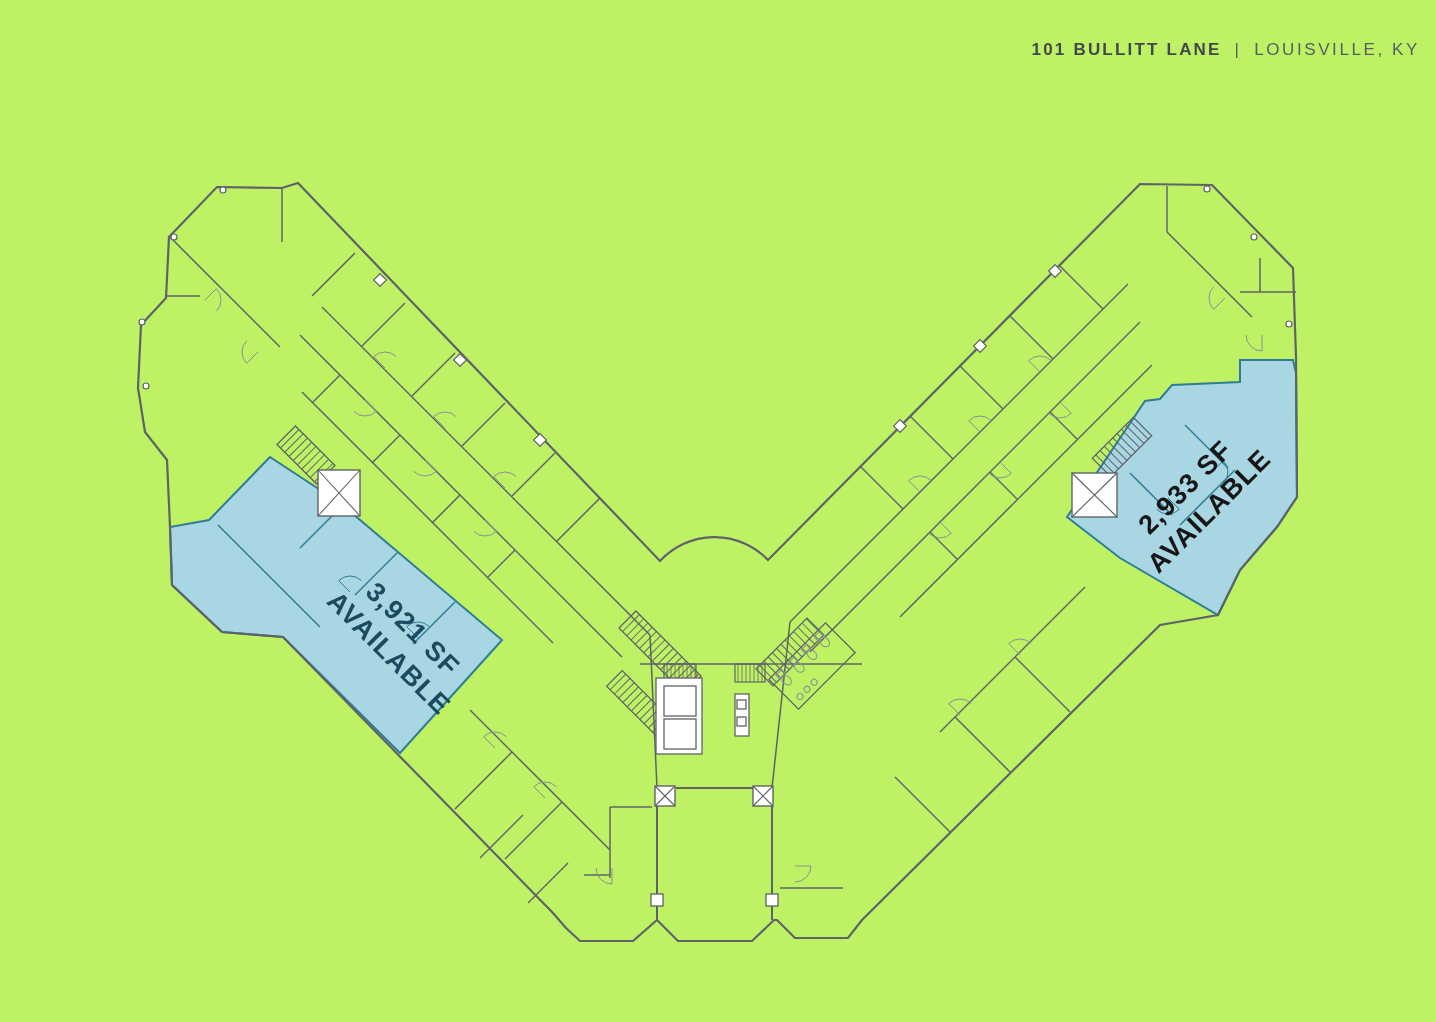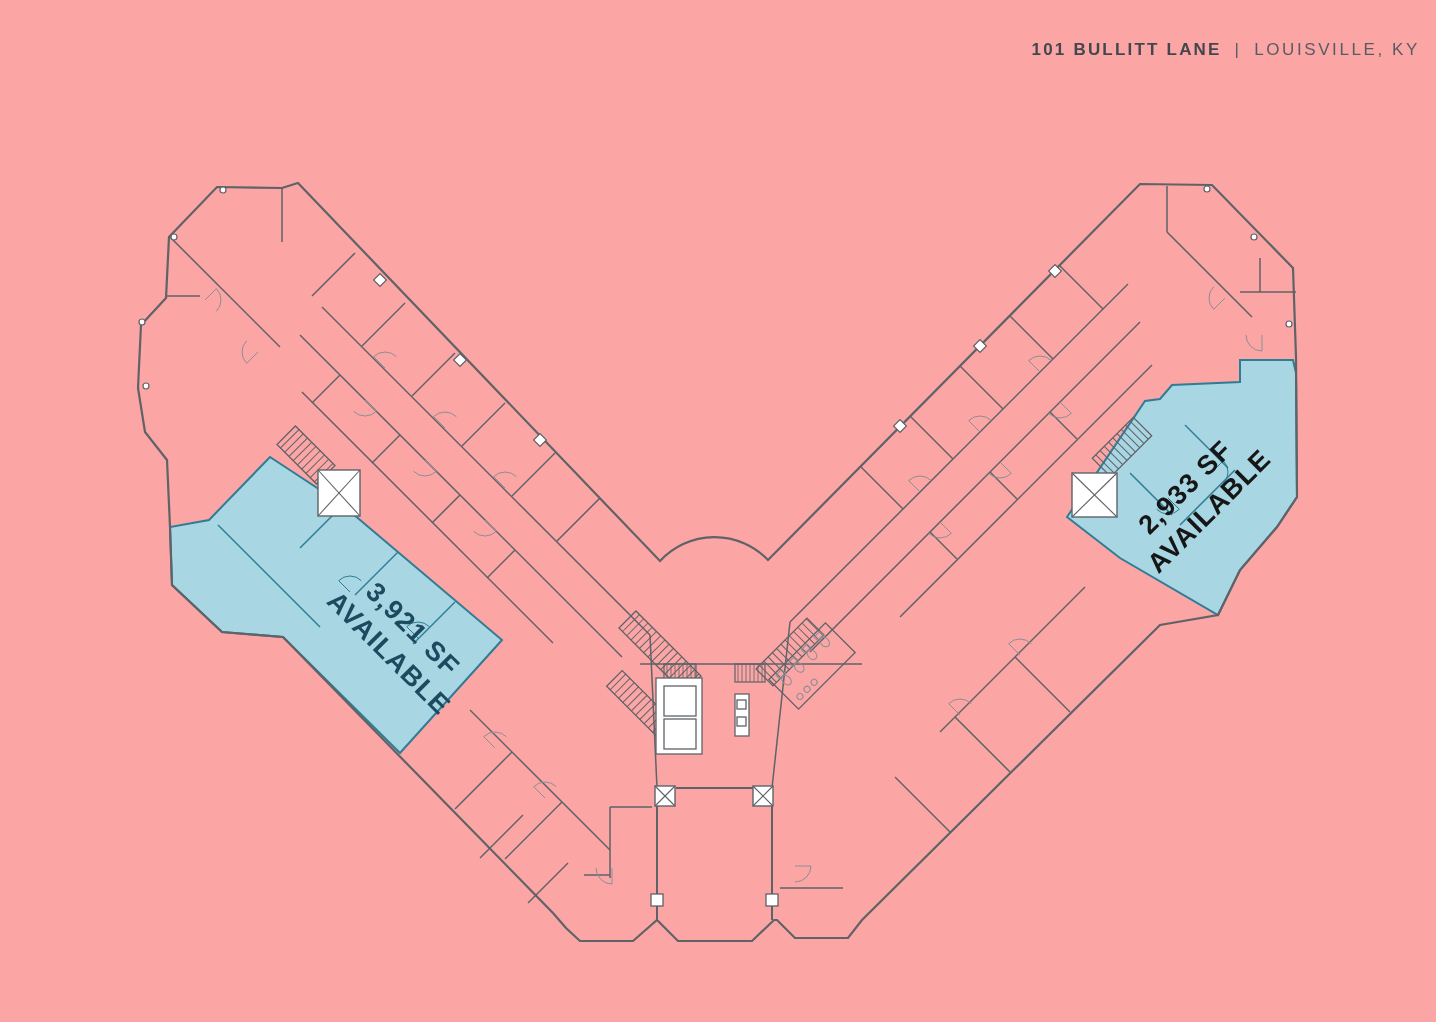--- a/index.html
+++ b/index.html
@@ -1,16 +1,16 @@
 <!DOCTYPE html>
 <html><head>
 <meta charset="utf-8">
 <style>
   html,body{margin:0;padding:0;background:#ffffff;}
-  .page{position:relative;width:1436px;height:1022px;background:#fca5a5;overflow:hidden;
+  .page{position:relative;width:1436px;height:1022px;background:#bef264;overflow:hidden;
         font-family:"Liberation Sans",sans-serif;}
   .header{position:absolute;top:40px;right:16px;font-size:17px;letter-spacing:2.2px;
           white-space:nowrap;}
   .header .bname{font-weight:700;color:#42474e;}
   .header .sep{font-weight:400;color:#575c64;padding:0 6px;}
   .header .loc{font-weight:400;color:#575c64;letter-spacing:2.6px;}
   svg{position:absolute;left:0;top:0;}
   .space-label{font-family:"Liberation Sans",sans-serif;font-weight:700;font-size:27px;
                letter-spacing:1.2px;text-anchor:middle;}
 </style>

